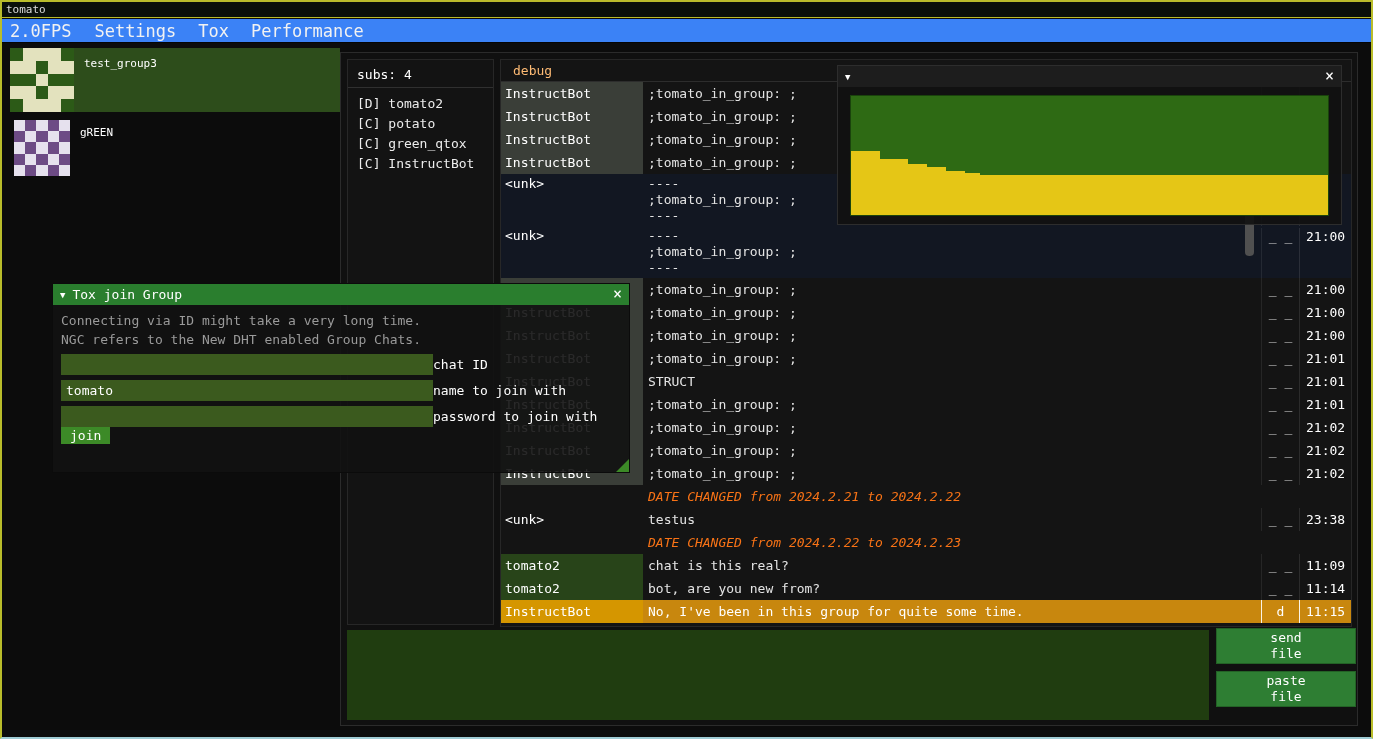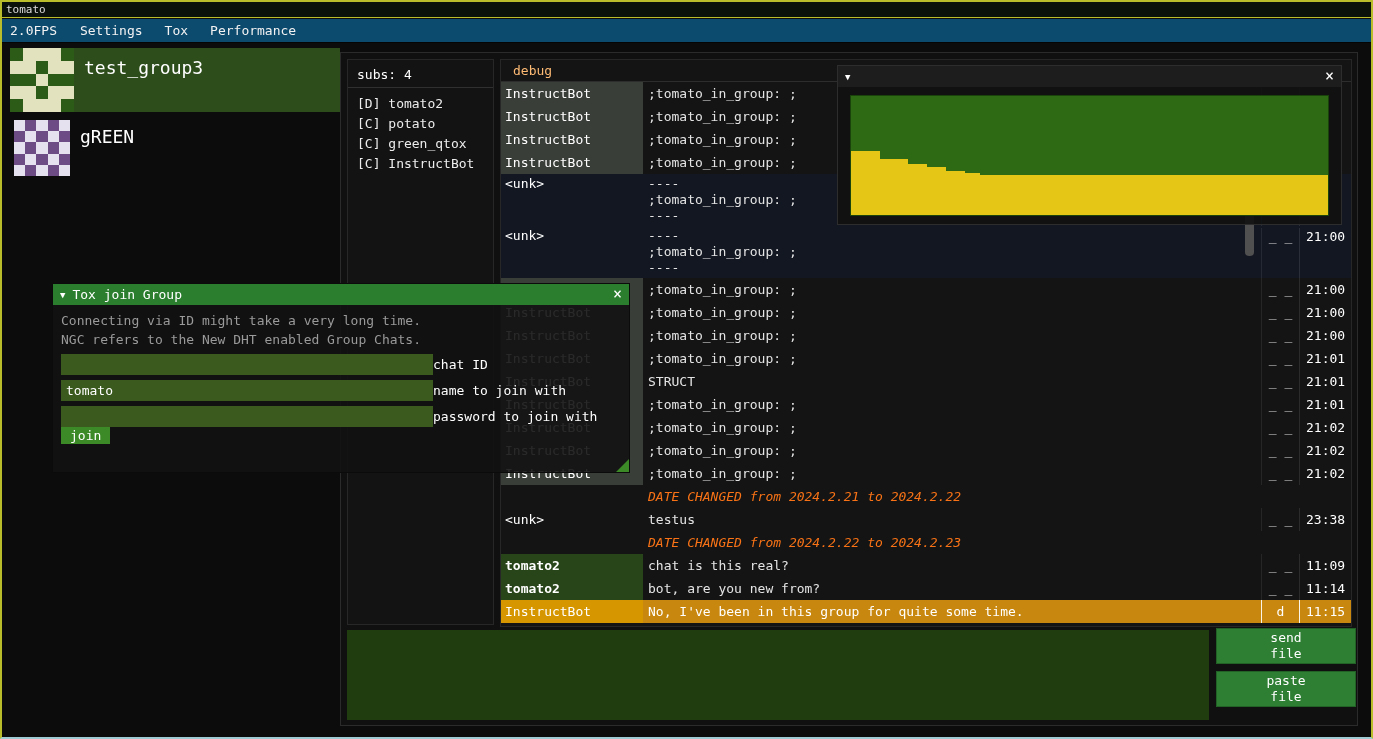--- a/index.html
+++ b/index.html
@@ -3,48 +3,48 @@
 <meta charset="utf-8">
 <style>
   *{box-sizing:border-box;}
   html,body{margin:0;padding:0;background:#000;}
   .app{position:relative;width:1373px;height:739px;background:#0c0c0c;
        border:2px solid #b9bd2b;border-bottom-color:#9fccd4;
        font-family:"DejaVu Sans Mono",monospace;overflow:hidden;color:#e8e8e8;}
   
   .titlebar{position:absolute;left:0;top:0;right:0;height:16px;background:#0a100a;
             border-bottom:1px solid #b9bd2b;font-size:11px;line-height:15px;padding:0 4px;color:#ddd;}
-  .menubar{position:absolute;left:0;top:17px;right:0;height:24px;background:#0c4a6e;
-           display:flex;align-items:center;font-size:13px;color:#f2f2f2;border-bottom:1px solid #050505;}
+  .menubar{position:absolute;left:0;top:17px;right:0;height:24px;background:#3b82f6;
+           display:flex;align-items:center;font-size:17px;color:#f2f2f2;border-bottom:1px solid #050505;}
   .fps{padding:0 12px 0 8px;}
   .menu-item{padding:0 11px;}
   
   .roster{position:absolute;left:8px;top:46px;width:330px;}
   .group-row{display:flex;gap:10px;height:64px;margin-bottom:5px;align-items:flex-start;}
   .group-row.selected{background:#2d4d1b;}
   .avatar{display:grid;grid-template-columns:repeat(5,1fr);grid-template-rows:repeat(5,1fr);flex:0 0 auto;}
-  .group-name{font-size:18px;color:#fff;padding-top:9px;}
+  .group-name{font-size:11px;color:#fff;padding-top:9px;}
   
   .main-window{position:absolute;left:338px;top:50px;width:1018px;height:674px;background:#101010;border:1px solid #2b2b2b;}
   .subs-panel{position:absolute;left:6px;top:6px;width:147px;height:566px;background:#131313;border:1px solid #272727;font-size:13px;}
   .subs-header{padding:7px 9px 5px;color:#fff;}
   .subs-sep{height:1px;background:#303030;margin:0 0 6px;}
   .sub-item{padding:0 9px;line-height:20px;color:#ececec;white-space:nowrap;}
   .chat-panel{position:absolute;left:159px;top:6px;width:852px;height:568px;background:#141414;border:1px solid #272727;}
   .tabbar{height:22px;border-bottom:1px solid #2d2d2d;display:flex;align-items:center;font-size:13px;}
   .tab{padding:0 12px;color:#fdba74;}
   .chat-rows{position:relative;height:544px;overflow:hidden;}
   .crow{display:grid;grid-template-columns:142px 1fr 38px 52px;font-size:13px;line-height:23px;height:23px;}
   .crow.multi{height:52px;padding-top:2px;background:#121722;}
   .crow.multi .mline{line-height:16px;}
   .crow.multi .cname{line-height:16px;}
   .crow.multi .cmark,.crow.multi .ctime{line-height:16px;padding-top:1px;}
   .cname{padding-left:4px;color:#fff;white-space:nowrap;overflow:hidden;}
   .crow.bot .cname{background:#3a3e38;}
-  .crow.user .cname{background:#284419;font-weight:bold;}
+  .crow.user .cname{background:#284419;}
   .cmsg{padding-left:5px;color:#e4e4e4;white-space:nowrap;overflow:hidden;}
   .crow.date .cmsg{color:#f97316;font-style:italic;}
   .cmark{text-align:center;color:#d8d8d8;border-left:1px solid rgba(255,255,255,0.08);}
   .ctime{padding-left:6px;color:#fff;border-left:1px solid rgba(255,255,255,0.10);white-space:nowrap;}
   .crow.date .cmark,.crow.date .ctime{border-left:none;}
   .crow.highlight{background:#c8870e;}
   .crow.highlight .cname{background:#d59600;}
   .crow.highlight .cmsg{color:#fff;}
   .crow.highlight .cmark{border-left-color:rgba(255,255,255,0.9);color:#fff;}
   .crow.highlight .ctime{border-left-color:rgba(255,255,255,0.9);}

